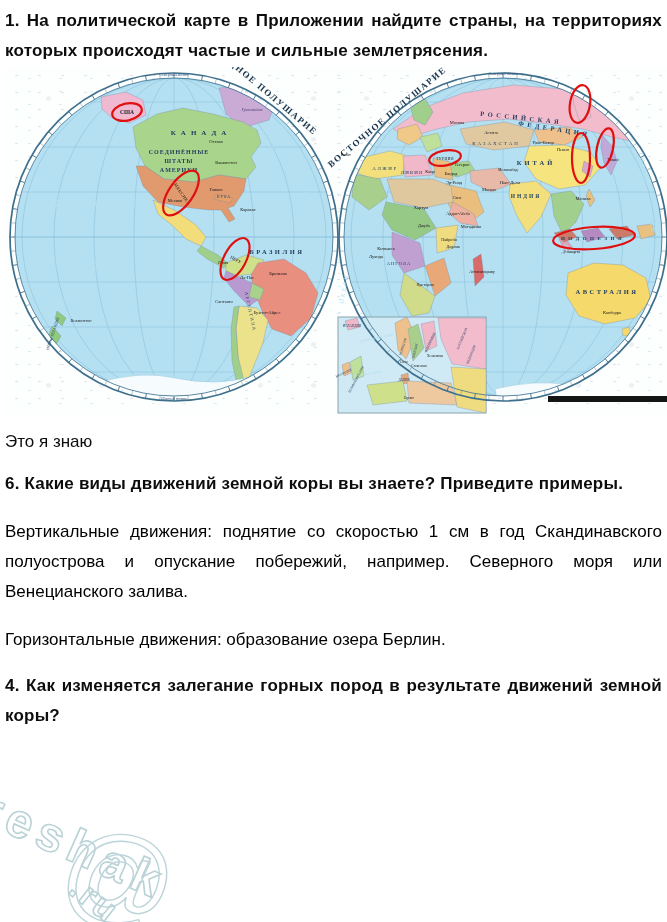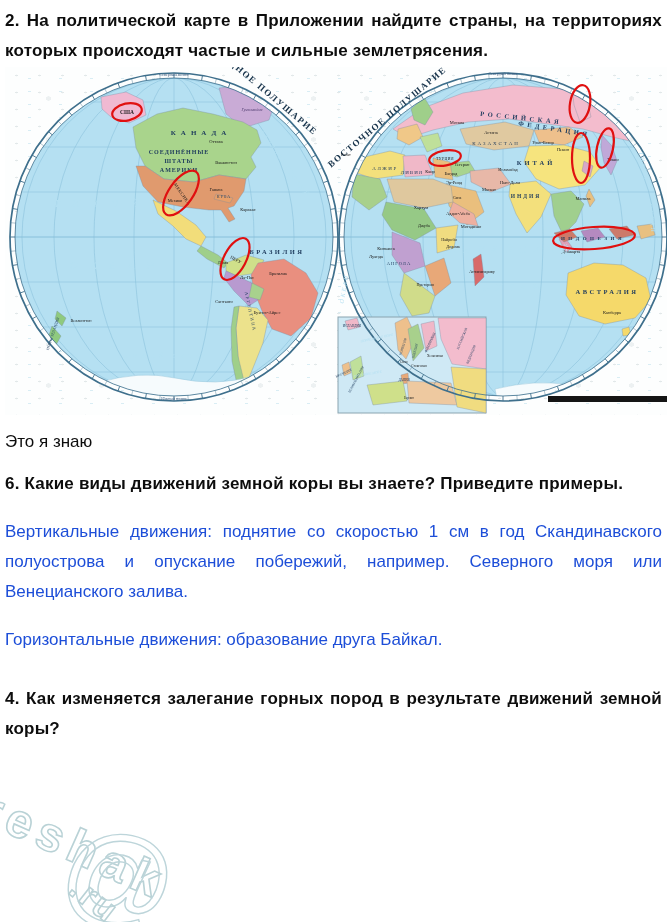--- a/index.html
+++ b/index.html
@@ -8,24 +8,24 @@
     background:#ffffff;color:#111;
     font-family:"Liberation Sans",sans-serif;
   }
   .page{position:relative;z-index:1;padding:6px 5px 0 5px;}
   .qhead{
     margin:0;font-size:17px;font-weight:700;line-height:30px;
     text-align:justify;color:#0d0d0d;letter-spacing:.2px;
   }
   .know{margin:12px 0 0 0;font-size:17px;font-weight:400;line-height:30px;color:#0d0d0d;}
   .qhead.q3{margin-top:12px;}
-  .qhead.q4{margin-top:29px;}
+  .qhead.q4{margin-top:16px;}
   .answer{
     margin:18px 0 0 0;font-size:17px;font-weight:400;line-height:30px;
-    text-align:justify;color:#1d4ed8;
+    text-align:justify;color:#000000;
   }
   .answer.a4{margin-top:12px;}
   .map-wrap{
     position:relative;margin-top:1px;width:667px;height:348px;
     background-color:#fdfefe;
     background-image:
       radial-gradient(#e2e8e9 1.2px, transparent 1.4px),
       radial-gradient(#d9edf4 1px, transparent 1.2px),
       radial-gradient(#edf1f2 2.6px, transparent 3px);
     background-size:23px 17px, 31px 13px, 53px 41px;
@@ -43,21 +43,21 @@
       transform:rotate(38deg);transform-origin:left top;}
 </style>
 </head>
 <body>
 
 <span class="wm wm-text">reshak</span>
 <span class="wm wm-at">@</span>
 <span class="wm wm-ru">.ru</span>
 
 <div class="page">
-  <p class="qhead">2. На политической карте в Приложении найдите страны, на территориях которых происходят частые и сильные землетрясения.</p>
+  <p class="qhead">1. На политической карте в Приложении найдите страны, на территориях которых происходят частые и сильные землетрясения.</p>
 
   <div class="map-wrap">
     <svg id="mapsvg" viewBox="0 0 667 348" width="667" height="348">
       <defs>
         <clipPath id="clip0">
             <circle cx="169" cy="170" r="159"></circle>
           </clipPath>
         <clipPath id="clip1">
             <circle cx="498" cy="170" r="159"></circle>
           </clipPath>
@@ -424,15 +424,15 @@
           <ellipse cx="0" cy="0" rx="9" ry="25" fill="none" stroke="#e01010" stroke-width="2.2" transform="translate(576 91) rotate(0)"></ellipse>
           <ellipse cx="0" cy="0" rx="8" ry="20" fill="none" stroke="#e01010" stroke-width="2.2" transform="translate(600 81) rotate(12)"></ellipse>
           <ellipse cx="0" cy="0" rx="41" ry="11" fill="none" stroke="#e01010" stroke-width="2.2" transform="translate(589 171) rotate(-4)"></ellipse>
         </g>
     </svg>
   </div>
 
   <p class="know">Это я знаю</p>
   <p class="qhead q3">6. Какие виды движений земной коры вы знаете? Приведите примеры.</p>
   <p class="answer">Вертикальные движения: поднятие со скоростью 1 см в год Скандинавского полуострова и опускание побережий, например. Северного моря или Венецианского залива.</p>
-  <p class="answer">Горизонтальные движения: образование друга Байкал.</p>
+  <p class="answer">Горизонтальные движения: образование озера Берлин.</p>
   <p class="qhead q4">4. Как изменяется залегание горных пород в результате движений земной коры?</p>
 </div>
 
 </body></html>

